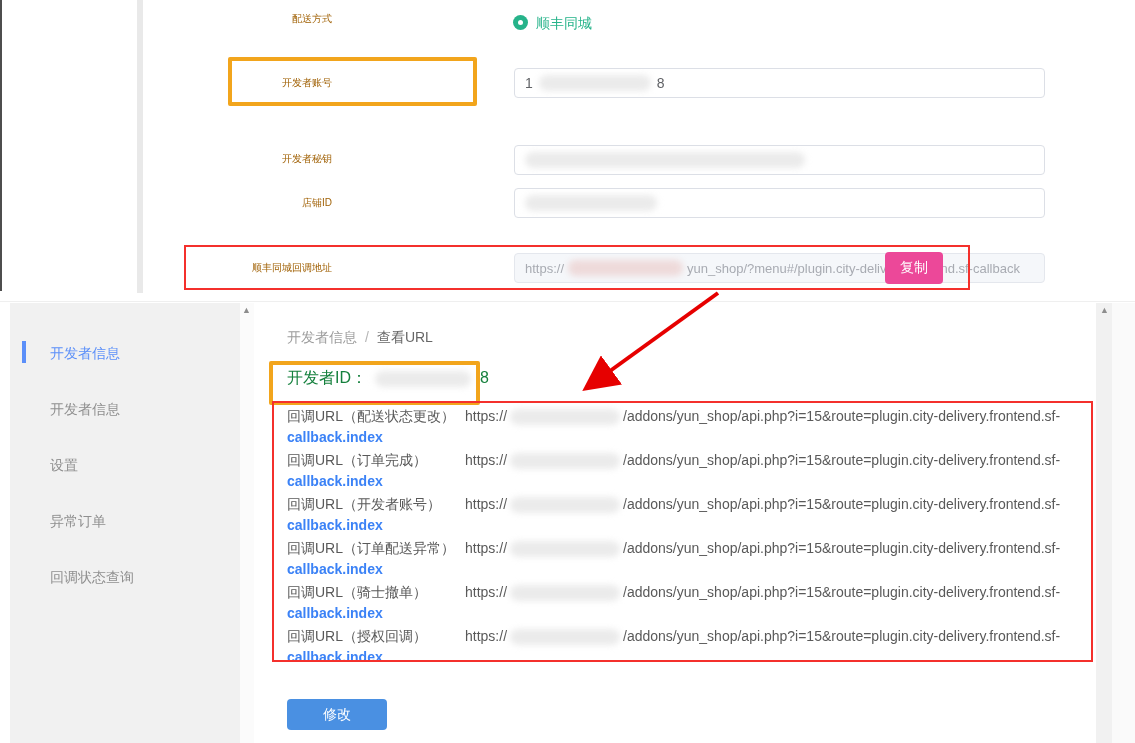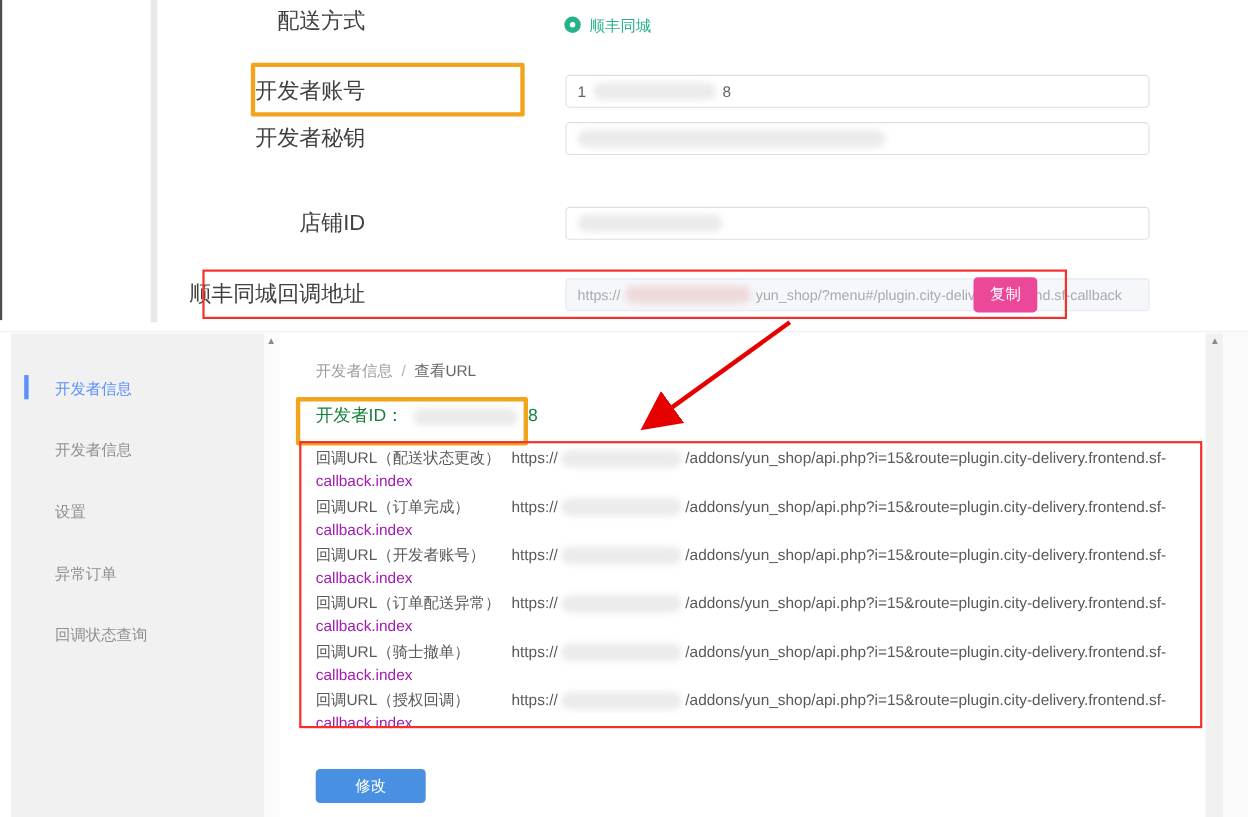--- a/index.html
+++ b/index.html
@@ -6,21 +6,21 @@
   html,body { background:#fff; }
   body { font-family:"Liberation Sans","DejaVu Sans",sans-serif; }
   .canvas { position:relative; width:1135px; height:743px; background:#fff; overflow:hidden; }
 
   
   .top-left-edge { position:absolute; left:0; top:0; width:2px; height:291px; background:#4d4d4d; }
   .top-divider-strip { position:absolute; left:137px; top:0; width:6px; height:293px; background:#e9e9e9; }
   .seam-line { position:absolute; left:0; top:301px; width:1135px; height:1px; background:#efefef; }
 
   .form-row { position:absolute; }
-  .form-label { position:absolute; width:165px; text-align:right; font-size:20px; color:#404040; line-height:30px; }
+  .form-label { position:absolute; width:165px; text-align:right; font-size:10px; color:#a16207; line-height:30px; }
   .text-input { position:absolute; left:347px; width:531px; height:30px; border:1px solid #dcdfe6; border-radius:4px; background:#fff;
                 display:flex; align-items:center; padding:0 10px; font-size:14px; color:#606266; overflow:hidden; white-space:nowrap; }
   .text-input.disabled { background:#f5f7fa; border-color:#e4e7ed; color:#a8abb2; font-size:13px; }
 
   .radio-outer { position:absolute; left:346px; top:7px; width:15px; height:15px; border-radius:50%; background:#26b38a; display:flex; align-items:center; justify-content:center; }
   .radio-inner { width:5px; height:5px; border-radius:50%; background:#fff; }
   .radio-label { position:absolute; left:369px; top:6px; font-size:14px; color:#26b38a; line-height:18px; }
 
   .smudge { display:inline-block; height:16px; border-radius:8px; background:#ebebeb; filter:blur(3px); vertical-align:middle; }
   .smudge.pink { background:#eedada; }
@@ -46,21 +46,21 @@
   .breadcrumb { position:absolute; left:287px; top:329px; font-size:14px; color:#9c9c9c; }
   .breadcrumb .sep { margin:0 8px; color:#b5b5b5; }
   .breadcrumb .current { color:#666; }
 
   .dev-id-line { position:absolute; left:287px; top:368px; font-size:16px; color:#15803d; }
 
   .url-list { position:absolute; left:287px; top:406px; width:800px; }
   .url-row { margin-bottom:2px; }
   .url-line1 { font-size:14px; color:#595959; line-height:21px; white-space:nowrap; }
   .url-label { display:inline-block; width:178px; }
-  .url-line2 { font-size:14px; color:#a21caf; line-height:21px; margin-bottom:1px; }
+  .url-line2 { font-size:14px; color:#3b82f6; line-height:21px; margin-bottom:1px;font-weight:bold; }
 
   .modify-btn { position:absolute; left:287px; top:699px; width:100px; height:31px; background:#4a90e2; color:#fff; border:none;
                 border-radius:4px; font-size:14px; font-family:inherit; display:flex; align-items:center; justify-content:center; cursor:pointer; }
 
   .arrow-svg { position:absolute; left:560px; top:283px; width:180px; height:115px; pointer-events:none; }
 </style>
 </head>
 <body>
 
 <div class="canvas">
@@ -79,21 +79,21 @@
 
   <div class="form-row" style="left:167px; top:68px; width:760px; height:30px;">
     <div class="form-label" style="left:0; top:0;">开发者账号</div>
     <div class="text-input" style="top:0;">
       <span>1</span>
       <span class="smudge" style="width:112px; margin:0 6px;"></span>
       <span>8</span>
     </div>
   </div>
 
-  <div class="form-row" style="left:167px; top:111px; width:760px; height:30px;">
+  <div class="form-row" style="left:167px; top:145px; width:760px; height:30px;font-family:Liberation Mono, monospace;">
     <div class="form-label" style="left:0; top:0;">开发者秘钥</div>
     <div class="text-input" style="top:0;">
       <span class="smudge" style="width:280px;"></span>
     </div>
   </div>
 
   <div class="form-row" style="left:167px; top:188px; width:760px; height:30px;">
     <div class="form-label" style="left:0; top:0;">店铺ID</div>
     <div class="text-input" style="top:0;">
       <span class="smudge" style="width:132px;"></span>

